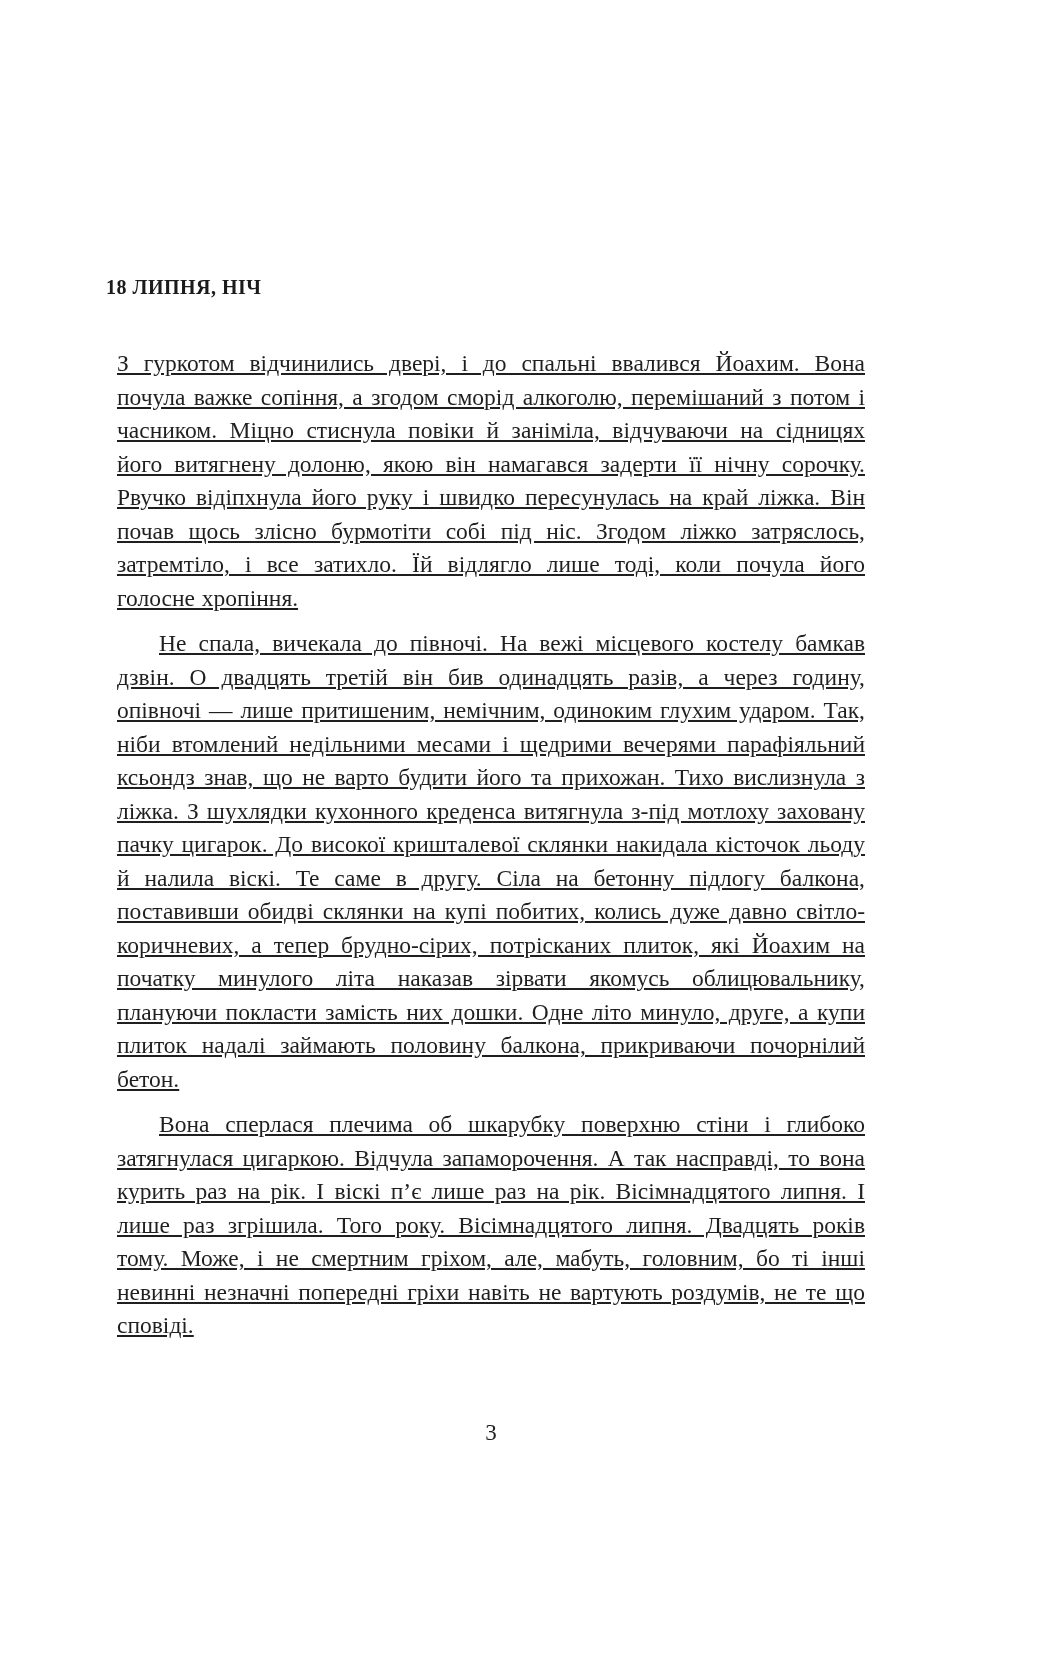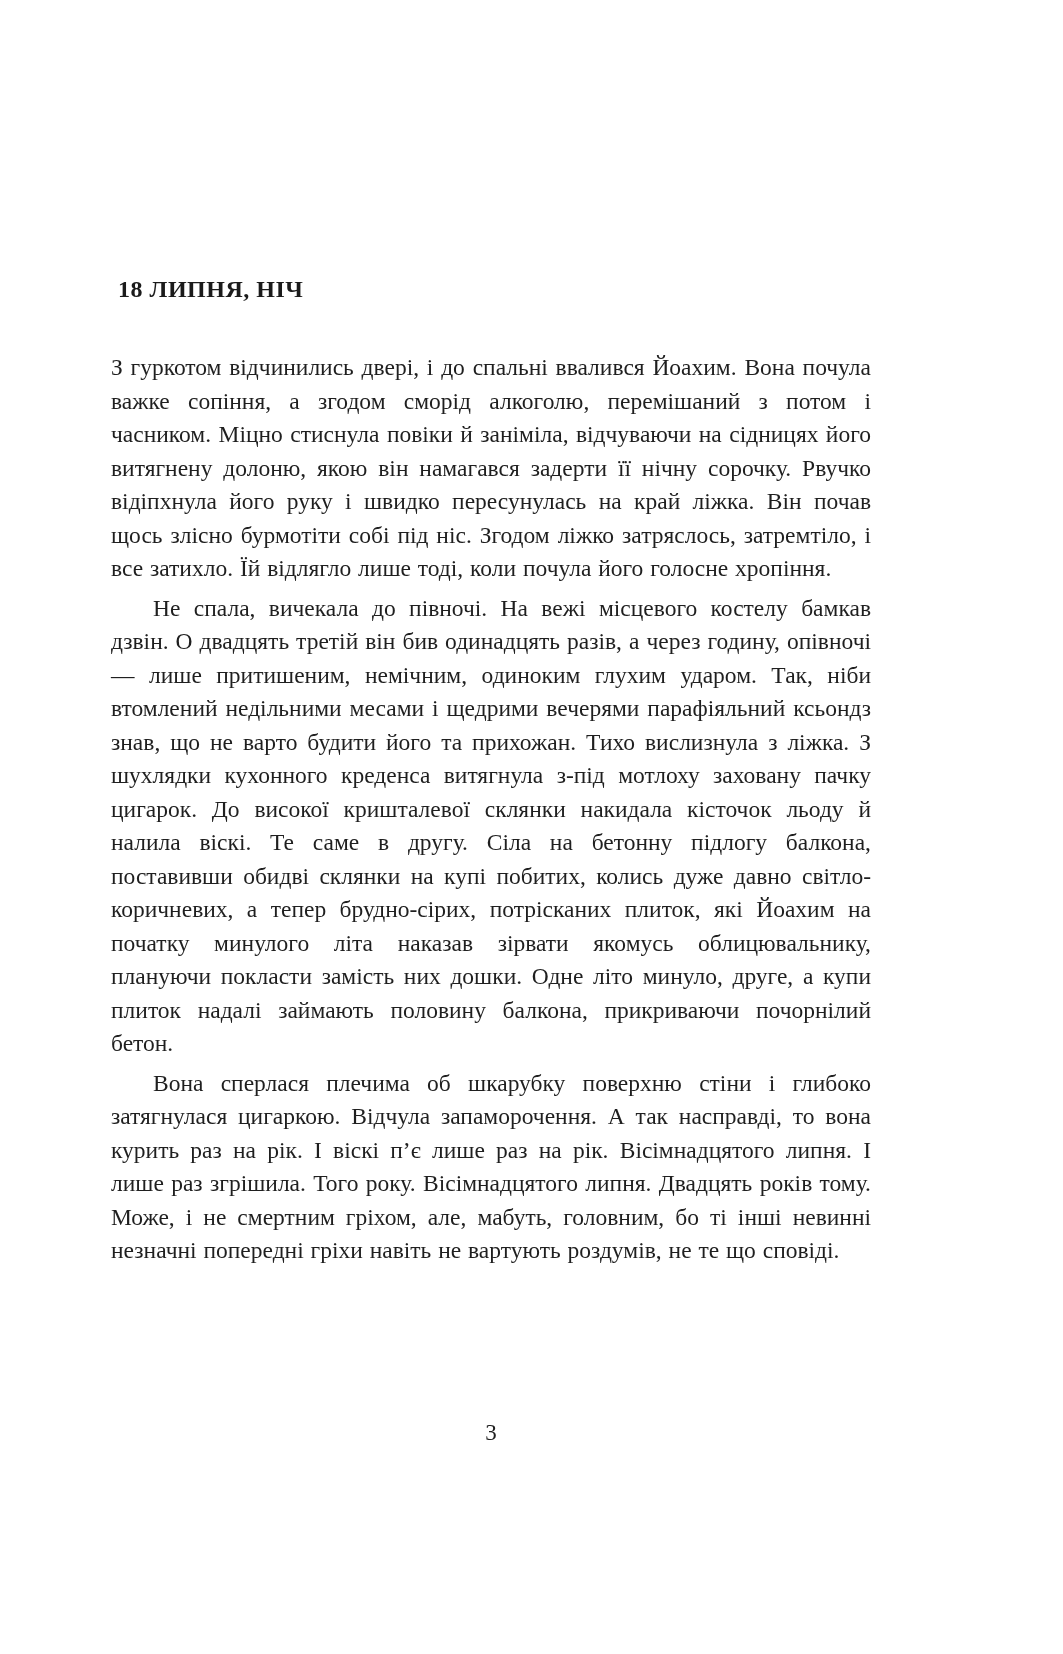--- a/index.html
+++ b/index.html
@@ -21,34 +21,35 @@
     background: #ffffff;
     overflow: hidden;
   }
   .text-block {
     position: absolute;
     left: 105px;
     top: 276px;
     width: 772px;
   }
   .chapter-title {
-    font-size: 24px;
+    font-size: 20px;
     font-weight: bold;
     letter-spacing: 0.5px;
-    margin: 0 0 48px 13px;
+    margin: 0 0 48px 1px;
     color: #1b1b1b;
   }
   .body-paragraph {
     font-size: 23.5px;
     line-height: 33.5px;
     text-align: justify;
     text-indent: 42px;
-    margin: 6px;
+    margin: 12px;
     word-spacing: 1px;
     hyphens: auto;
+    text-decoration: underline;
     -webkit-hyphens: auto;
   }
   .body-paragraph.no-indent {
     text-indent: 0;
   }
   .page-number {
     position: absolute;
     left: 105px;
     width: 772px;
     top: 1420px;

